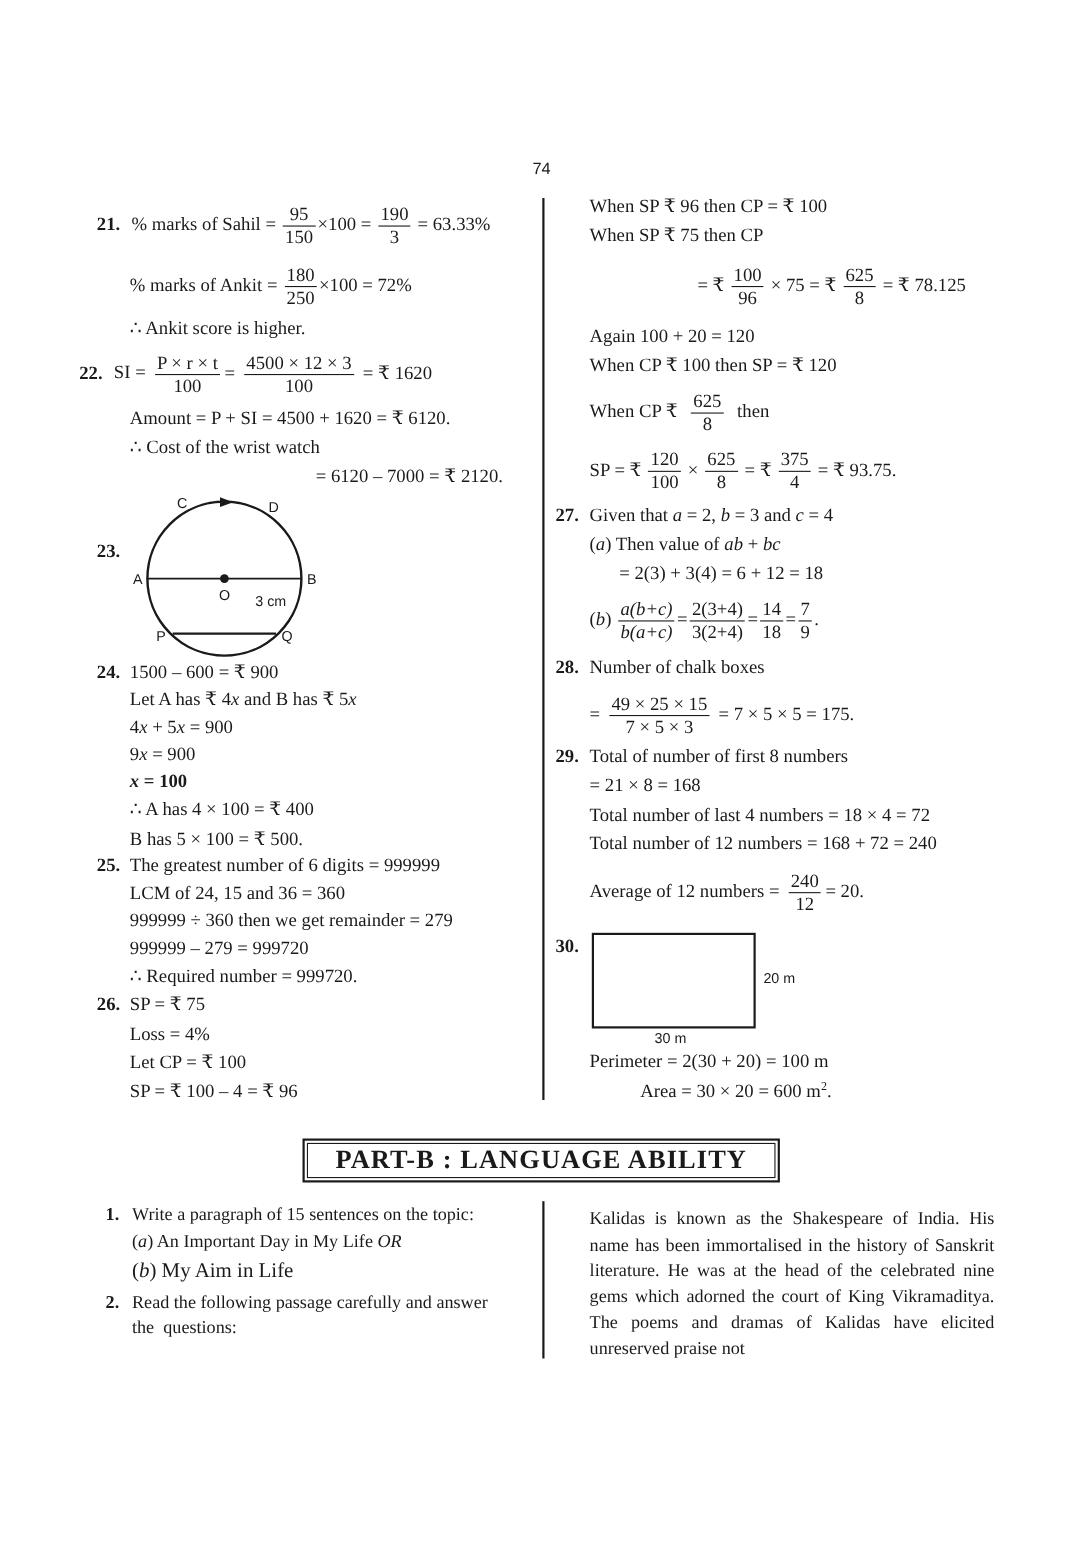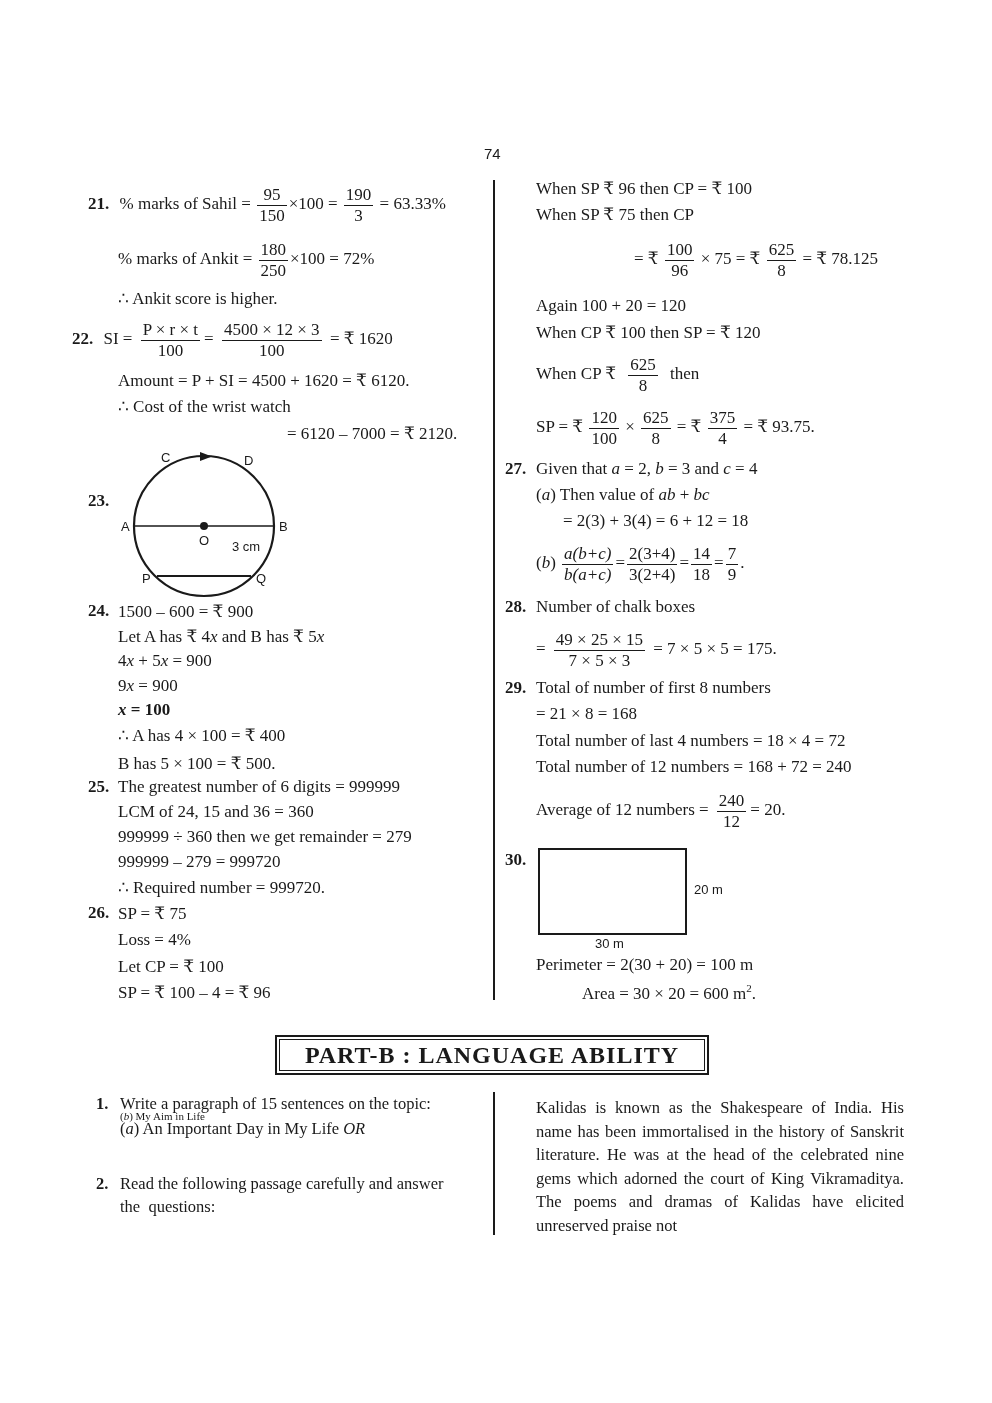--- a/index.html
+++ b/index.html
@@ -148,18 +148,18 @@
 <div class="abs sans" style="left:694px;top:882px;">20 m</div>
 <div class="abs sans" style="left:595px;top:936px;">30 m</div>
 <div class="abs" style="left:536px;top:955px;">Perimeter = 2(30 + 20) = 100 m</div>
 <div class="abs" style="left:536px;top:982px;margin-left:46px;"><span>Area = 30 × 20 = 600 m</span><sup style="font-size:11px;">2</sup><span>.</span></div>
 
 <div class="title-box">PART-B : LANGUAGE ABILITY</div>
 
 <div class="abs num" style="left:96px;top:1094px;font-size:16.5px;">1.</div>
 <div class="abs" style="left:120px;top:1094px;font-size:16.5px;">Write a paragraph of 15 sentences on the topic:</div>
 <div class="abs" style="left:120px;top:1119px;font-size:16.5px;">(<i>a</i>) <span>An Important Day in My Life</span> <i>OR</i></div>
-<div class="abs" style="left:120px;top:1110px;font-size:11px;">(<i>b</i>) <span>My Aim in Life</span></div>
+<div class="abs" style="left:120px;top:1145px;font-size:19px;">(<i>b</i>) <span>My Aim in Life</span></div>
 <div class="abs num" style="left:96px;top:1174px;font-size:16.5px;">2.</div>
 <div class="abs" style="left:120px;top:1174px;font-size:16.5px;">Read the following passage carefully and answer</div>
 <div class="abs" style="left:120px;top:1197px;font-size:16.5px;white-space:pre;">the  questions:</div>
 
 <div class="para">Kalidas is known as the Shakespeare of India. His name has been immortalised in the history of Sanskrit literature. He was at the head of the celebrated nine gems which adorned the court of King Vikramaditya. The poems and dramas of Kalidas have elicited unreserved praise not</div>
 
 </body></html>

